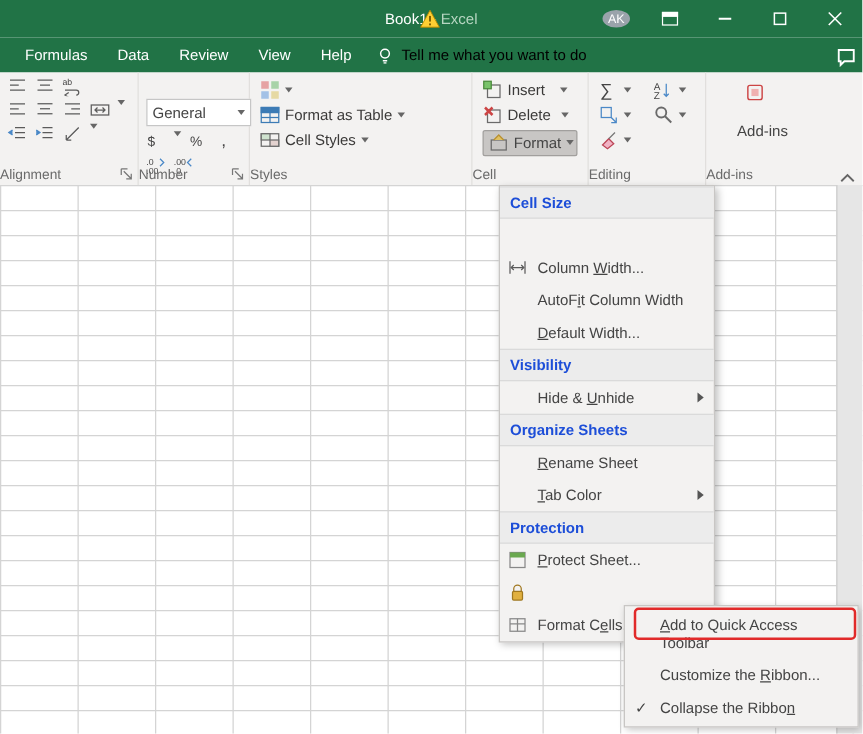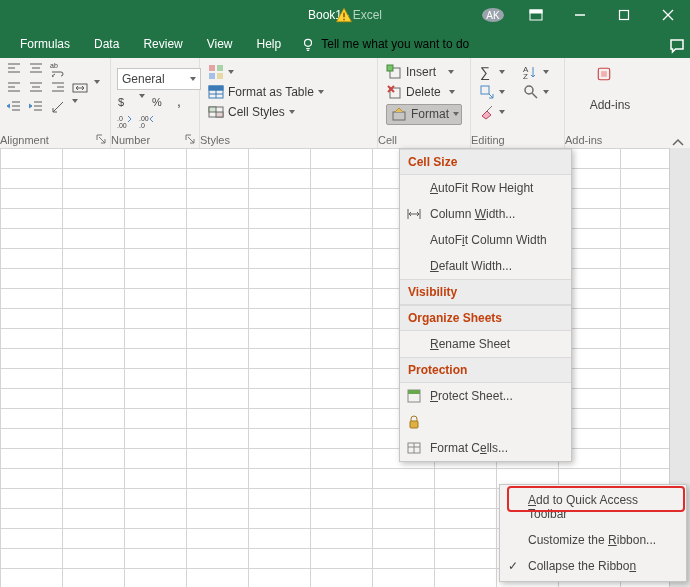--- a/index.html
+++ b/index.html
@@ -32,21 +32,21 @@
   .ico{width:16px;height:16px;display:inline-block}
   .ico svg{width:16px;height:16px}
   .cells-stack{display:flex;flex-direction:column;gap:4px;margin:6px 8px}
   .format-hi{background:#c8c6c4;border:1px solid #a19f9d;padding:1px 4px 2px 4px;display:flex;align-items:center;gap:4px;border-radius:2px}
   .grid{position:absolute;left:0;top:148px;right:0;bottom:0;background:#fff}
   .gline-v{position:absolute;top:0;bottom:0;width:1px;background:#d4d4d4}
   .gline-h{position:absolute;left:0;right:0;height:1px;background:#d4d4d4}
   .rowhdr{position:absolute;right:0;top:0;bottom:0;width:20px;background:#e6e6e6;border-left:1px solid #ccc}
   .menu{position:absolute;background:#f3f2f1;border:1px solid #c8c6c4;box-shadow:2px 2px 6px rgba(0,0,0,.25)}
   .fmt-menu{left:399px;top:148px;width:171px}
-  .section-hdr{padding:5px 8px;color:#c2410c;font-weight:600;background:#ececec;border-top:1px solid #dadada;border-bottom:1px solid #dadada}
+  .section-hdr{padding:5px 8px;color:#1d4ed8;font-weight:600;background:#ececec;border-top:1px solid #dadada;border-bottom:1px solid #dadada}
   .mitem{display:flex;align-items:center;gap:8px;padding:5px 8px 5px 6px;position:relative}
   .mitem .lbl{flex:1}
   .sub-arrow{width:0;height:0;border-top:4px solid transparent;border-bottom:4px solid transparent;border-left:5px solid #555;margin-left:6px}
   .ctx-menu{left:499px;top:484px;width:186px;padding:2px 0}
   .ctx-menu .mitem{padding:6px 10px 6px 28px}
   .redbox{position:absolute;border:2px solid #e12a2a;border-radius:4px;pointer-events:none}
   .check{position:absolute;left:8px}
   .comment{position:absolute;right:2px;top:35px;width:22px;height:22px;color:#fff;display:flex;align-items:center;justify-content:center}
   .collapse{position:absolute;right:2px;bottom:-1px;width:20px;height:14px;display:flex;align-items:center;justify-content:center}
   .orange-dot{width:8px;height:8px;background:#d87b2a;border-radius:1px}
@@ -176,21 +176,21 @@
           </svg></span>
       <span class="chev"></span>
     </div>
     <div class="group-label">Alignment</div>
     <svg class="dlaunch" viewBox="0 0 10 10">
         <path d="M1 1h5M1 1v5M3 3l6 6M9 5v4h-4" stroke="#777" fill="none"></path>
       </svg>
   </div>
 
   <div class="group g-number">
-    <div style="margin:10px 6px 4px 6px">
+    <div style="margin:21px 6px 4px 6px">
       <div class="combo">
         <span>General</span>
           <span class="chev"></span>
       </div>
     </div>
     <div class="ar">
       <span class="ico"><svg viewBox="0 0 16 16">
             <text x="1" y="12" font-size="11" fill="#444">$</text>
           </svg></span>
         <span class="chev"></span>
@@ -379,44 +379,53 @@
     <div class="gline-h" style="top: 380px;"></div>
     <div class="gline-h" style="top: 400px;"></div>
     <div class="gline-h" style="top: 420px;"></div>
   </div>
 <div class="rowhdr" style="top:148px"></div>
 
 <div class="menu fmt-menu">
   <div class="section-hdr">Cell Size</div>
   <div class="mitem">
     <span class="ico"></span>
-    <span class="lbl"><u class="h">A</u>utoFit Row Height</span>
   </div>
   <div class="mitem">
     <span class="ico"><svg viewBox="0 0 16 16" stroke="#5b5b5b" fill="none">
           <line x1="2" y1="3" x2="2" y2="13"></line>
           <line x1="14" y1="3" x2="14" y2="13"></line>
           <line x1="3" y1="8" x2="13" y2="8"></line>
           <path d="M5 6l-2 2 2 2M11 6l2 2-2 2"></path>
         </svg></span>
     <span class="lbl">Column <u class="h">W</u>idth...</span>
   </div>
   <div class="mitem">
     <span class="ico"></span>
     <span class="lbl">AutoF<u class="h">i</u>t Column Width</span>
   </div>
   <div class="mitem">
     <span class="ico"></span>
     <span class="lbl"><u class="h">D</u>efault Width...</span>
   </div>
   <div class="section-hdr">Visibility</div>
+  <div class="mitem">
+    <span class="ico"></span>
+    <span class="lbl">Hide &amp; <u class="h">U</u>nhide</span>
+    <span class="sub-arrow"></span>
+  </div>
   <div class="section-hdr">Organize Sheets</div>
   <div class="mitem">
     <span class="ico"><span class="orange-dot"></span></span>
     <span class="lbl"><u class="h">R</u>ename Sheet</span>
+  </div>
+  <div class="mitem">
+    <span class="ico"></span>
+    <span class="lbl"><u class="h">T</u>ab Color</span>
+    <span class="sub-arrow"></span>
   </div>
   <div class="section-hdr">Protection</div>
   <div class="mitem">
     <span class="ico"><svg viewBox="0 0 16 16">
           <rect x="2" y="2" width="12" height="12" fill="none" stroke="#888"></rect>
           <rect x="2" y="2" width="12" height="4" fill="#6aa84f"></rect>
         </svg></span>
     <span class="lbl"><u class="h">P</u>rotect Sheet...</span>
   </div>
   <div class="mitem">

